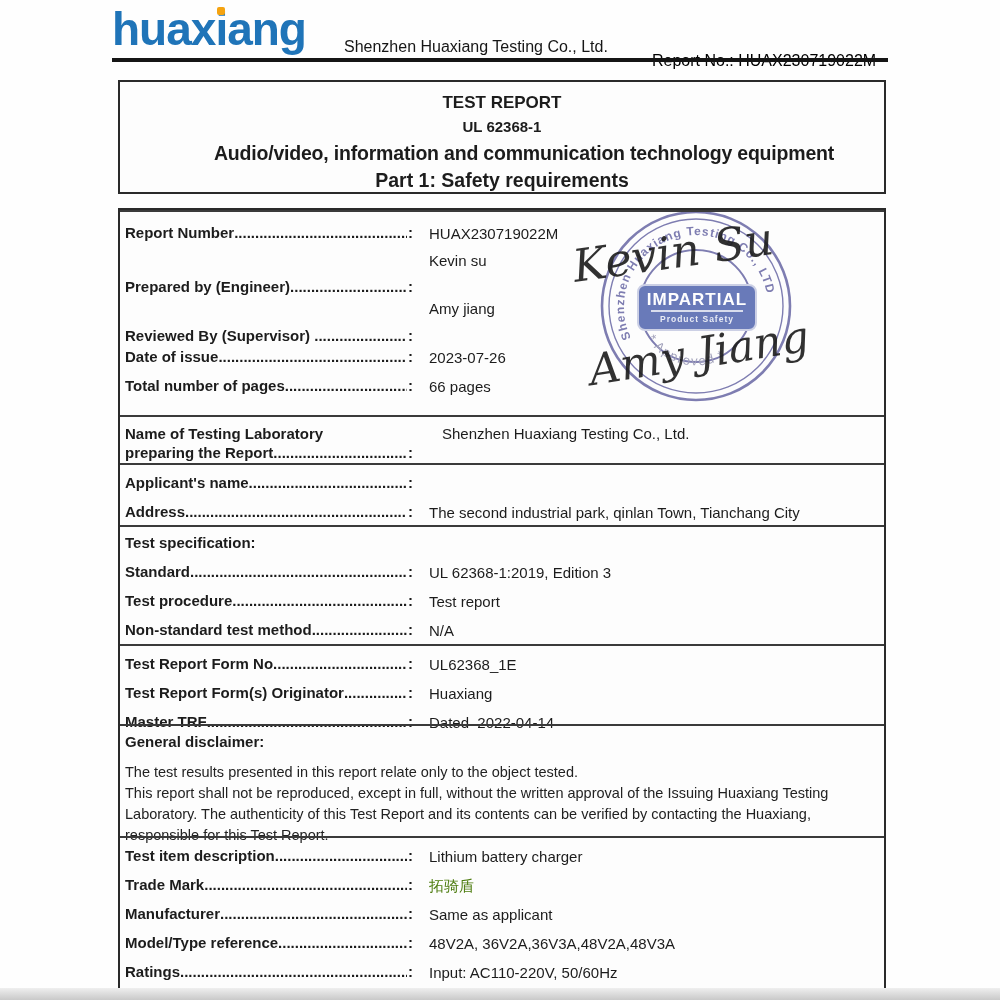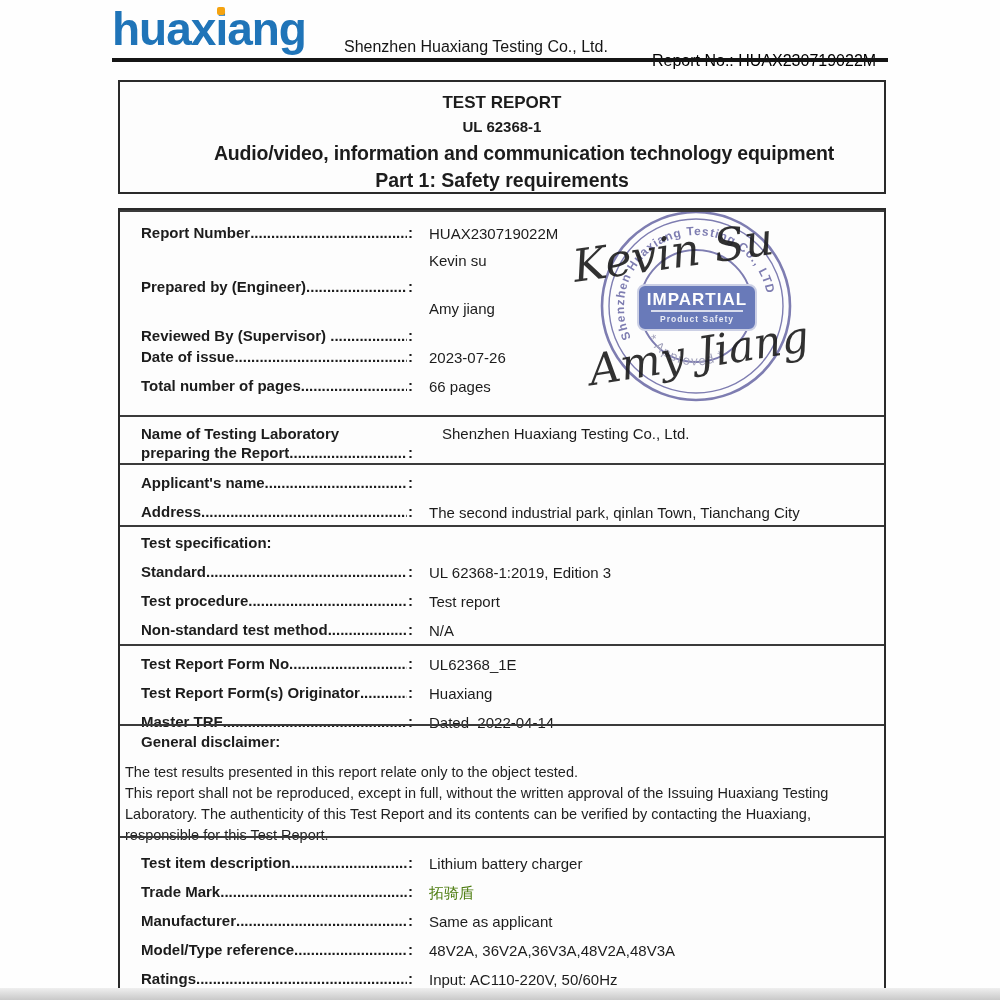--- a/index.html
+++ b/index.html
@@ -38,35 +38,35 @@
     border:2px solid #2a2a2a;background:#fdfdfd;
   }
   .sec{border-top:2px solid #3a3a3a;padding:8px 6px 0 5px;box-sizing:border-box;position:relative;}
   .sec:first-child{border-top:none;}
   .sec0{height:205px;padding-top:12px;}
   .sec1{height:48px;padding-top:7px;}
   .sec2{height:62px;padding-top:9px;}
   .sec3{height:119px;padding-top:7px;}
   .sec4{height:80px;padding-top:9px;}
   .sec5{height:112px;padding-top:7px;}
-  .sec6{height:146px;padding-top:16px;}
+  .sec6{height:146px;padding-top:9px;}
   .row{display:flex;align-items:flex-start;height:29px;font-size:15px;}
   .sec0 .row:nth-child(1){height:27px;}
   .sec0 .row:nth-child(2){height:27px;}
   .sec0 .row:nth-child(3){height:21px;}
   .sec0 .row:nth-child(4){height:28px;}
   .sec0 .row:nth-child(5){height:21px;}
   .sec0 .row:nth-child(6){height:29px;}
   .sec1 .row{height:auto;gap:13px;}
   .row.plainrow{height:29px;}
   .row.textrow{display:block;height:auto;}
   .lblcol{flex:0 0 288px;display:flex;overflow:hidden;}
   .lblcol.twoline{display:block;}
   .lline2{display:flex;overflow:hidden;}
-  .lbl,.plain-label,.lline1{font-weight:bold;white-space:pre;margin-left:16px;}
+  .lbl,.plain-label,.lline1{font-weight:bold;white-space:pre;}
   .dots{flex:1 1 auto;overflow:hidden;white-space:nowrap;font-weight:bold;}
   .colon{font-weight:bold;padding-left:1px;}
   .valcol{flex:1 1 auto;padding-left:16px;}
   .val{white-space:pre;line-height:20px;}
   .val.trademark{font-family:Liberation Sans, sans-serif;color:#4d7c0f;font-size:15px;}
   .parline{font-size:14.5px;line-height:21px;color:#222;}
   .lline1{line-height:19px;}
   .lline2{line-height:19px;}
   
   .stamp{position:absolute;left:478px;top:-2px;width:196px;height:196px;opacity:0.92;}

